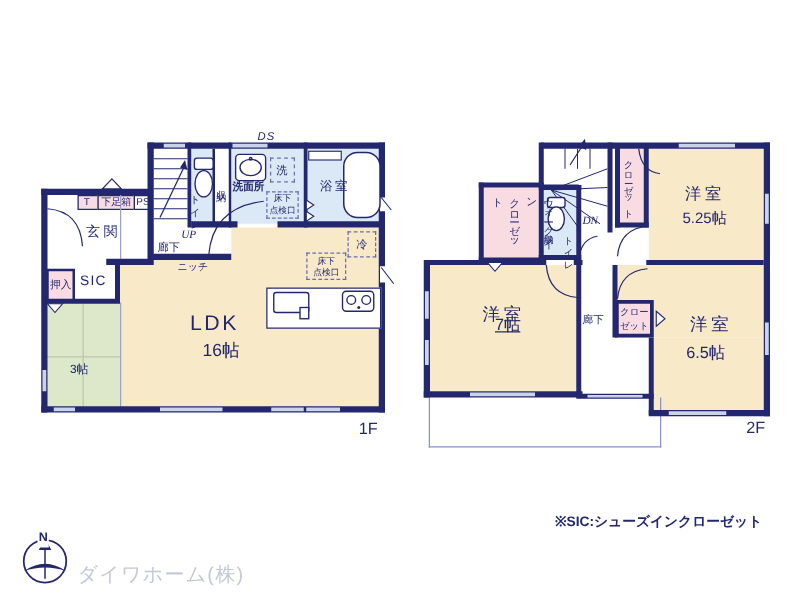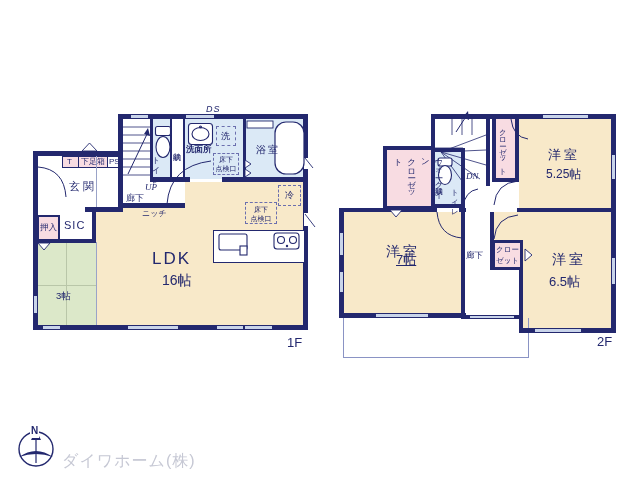--- a/index.html
+++ b/index.html
@@ -227,14 +227,15 @@
   <div class="lbl ctr" style="left:494px;top:245px;width:27px;font-size:7.5px;line-height:1.4;">クロー
 ゼット</div>
   <div class="lbl" style="left:386px;top:243px;font-size:14px;letter-spacing:3px;">洋室</div>
   <div class="lbl" style="left:396px;top:252px;font-size:13px;text-decoration:underline;">7帖</div>
   <div class="lbl" style="left:552px;top:251px;font-size:14px;letter-spacing:3px;">洋室</div>
   <div class="lbl" style="left:549px;top:274px;font-size:13px;">6.5帖</div>
   <div class="lbl" style="left:597px;top:334px;font-size:13px;">2F</div>
 
   <div class="lbl" style="left:30px;top:425px;font-size:10px;font-weight:bold;background:#fff;padding:0 1px;z-index:8;">N</div>
   <div class="lbl" style="left:62px;top:451px;font-size:16px;letter-spacing:1px;color:#c6c8d4;">ダイワホーム(株)</div>
+  <div class="lbl" style="left:444px;top:412px;font-size:11px;font-weight:bold;">※SIC:シューズインクローゼット</div>
 
 </div>
 
 </body></html>

